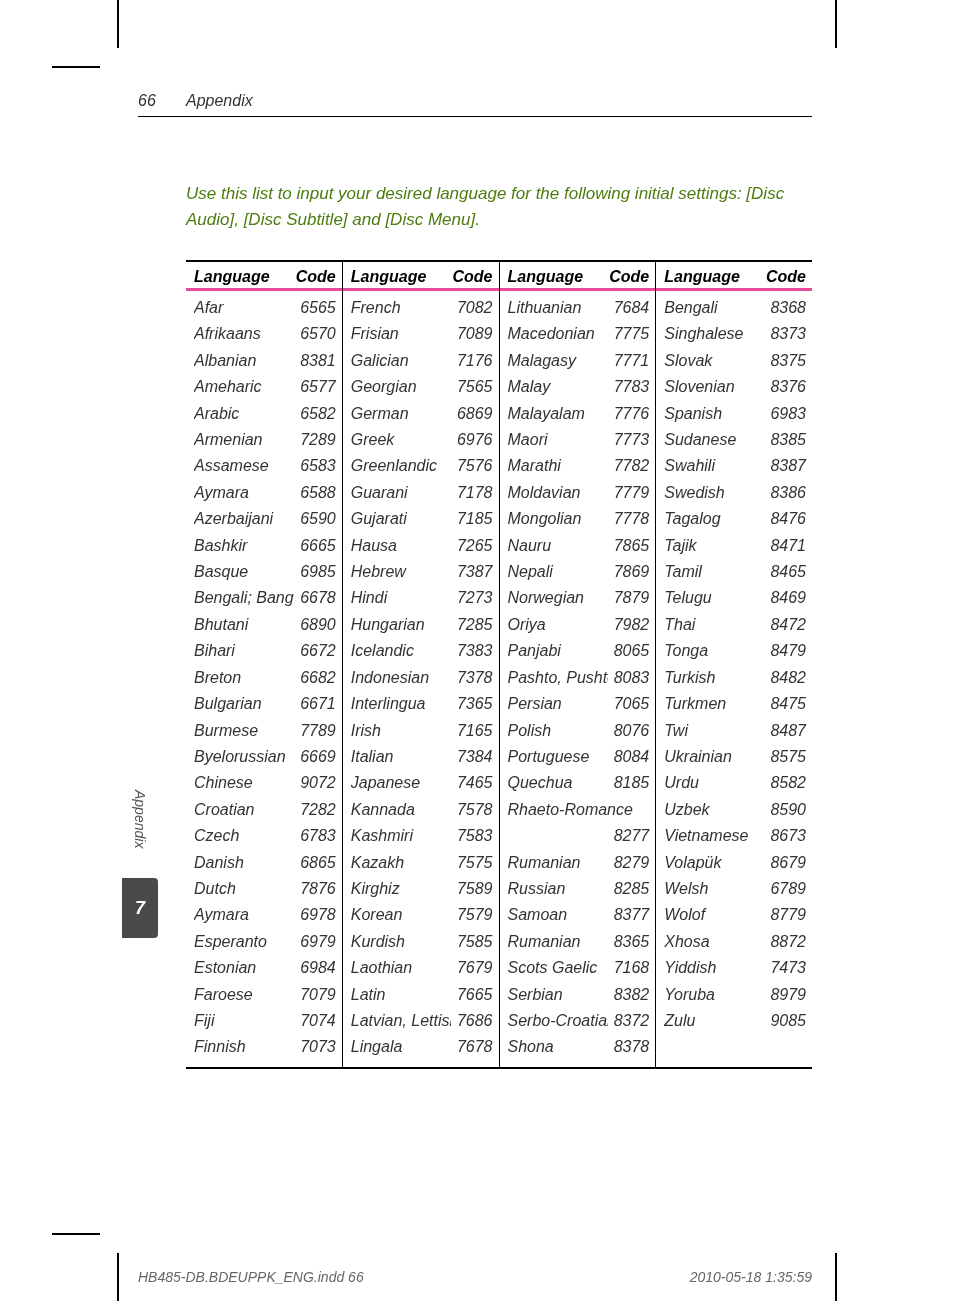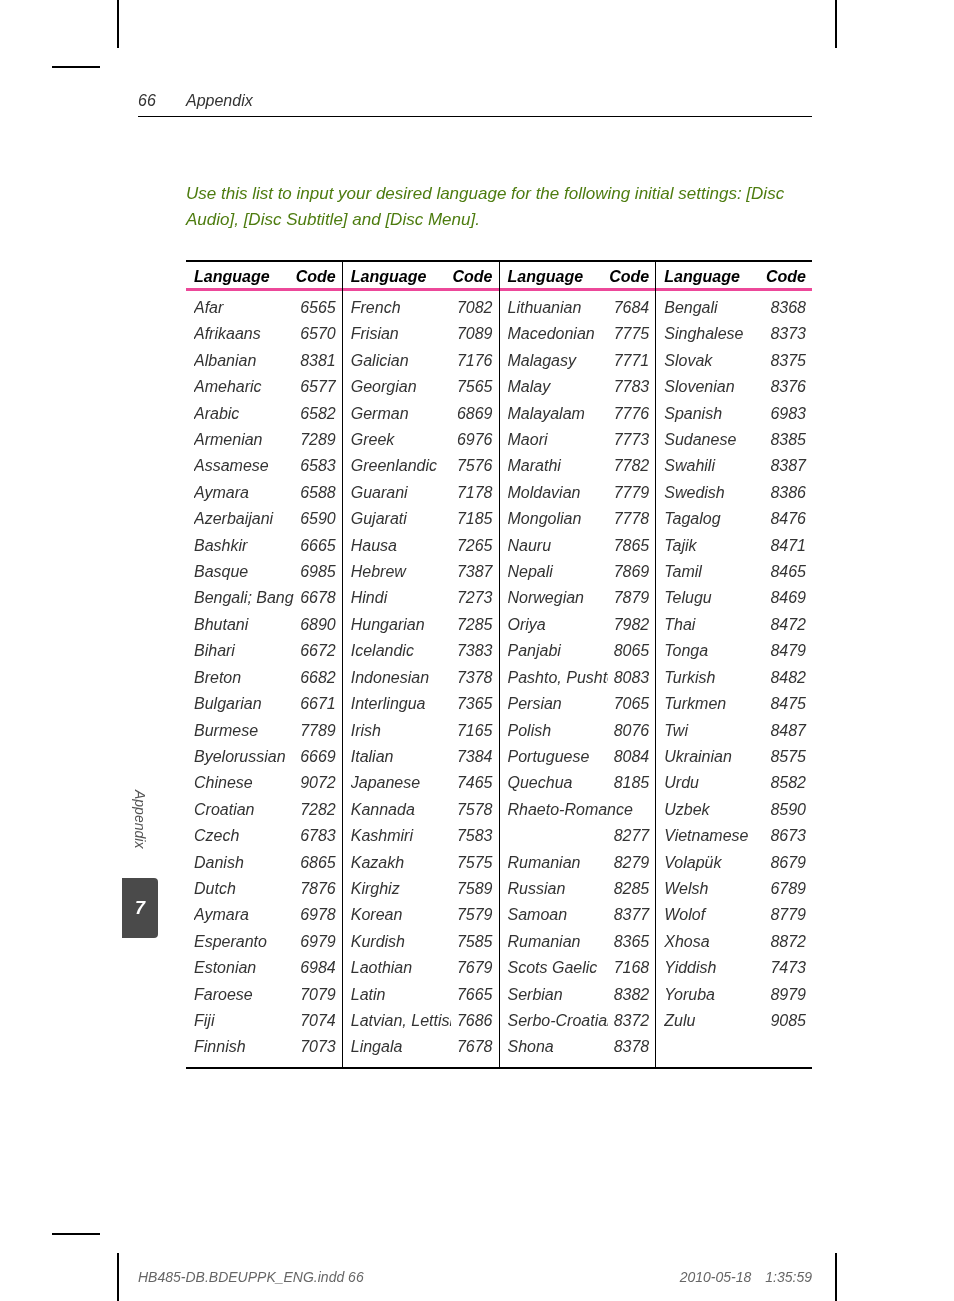--- a/index.html
+++ b/index.html
@@ -165,21 +165,21 @@
     left: 86px;
     right: 90px;
     bottom: 16px;
     display: flex;
     justify-content: space-between;
     font-size: 14px;
     color: #666;
   }
   .footer .right {
     display: flex;
-    gap: 14px;
+    gap: 4px;
   }
 </style>
 </head>
 <body>
 
 <div class="page">
 
   <div class="crop-top-left-v"></div>
   <div class="crop-top-right-v"></div>
   <div class="crop-left-h"></div>

